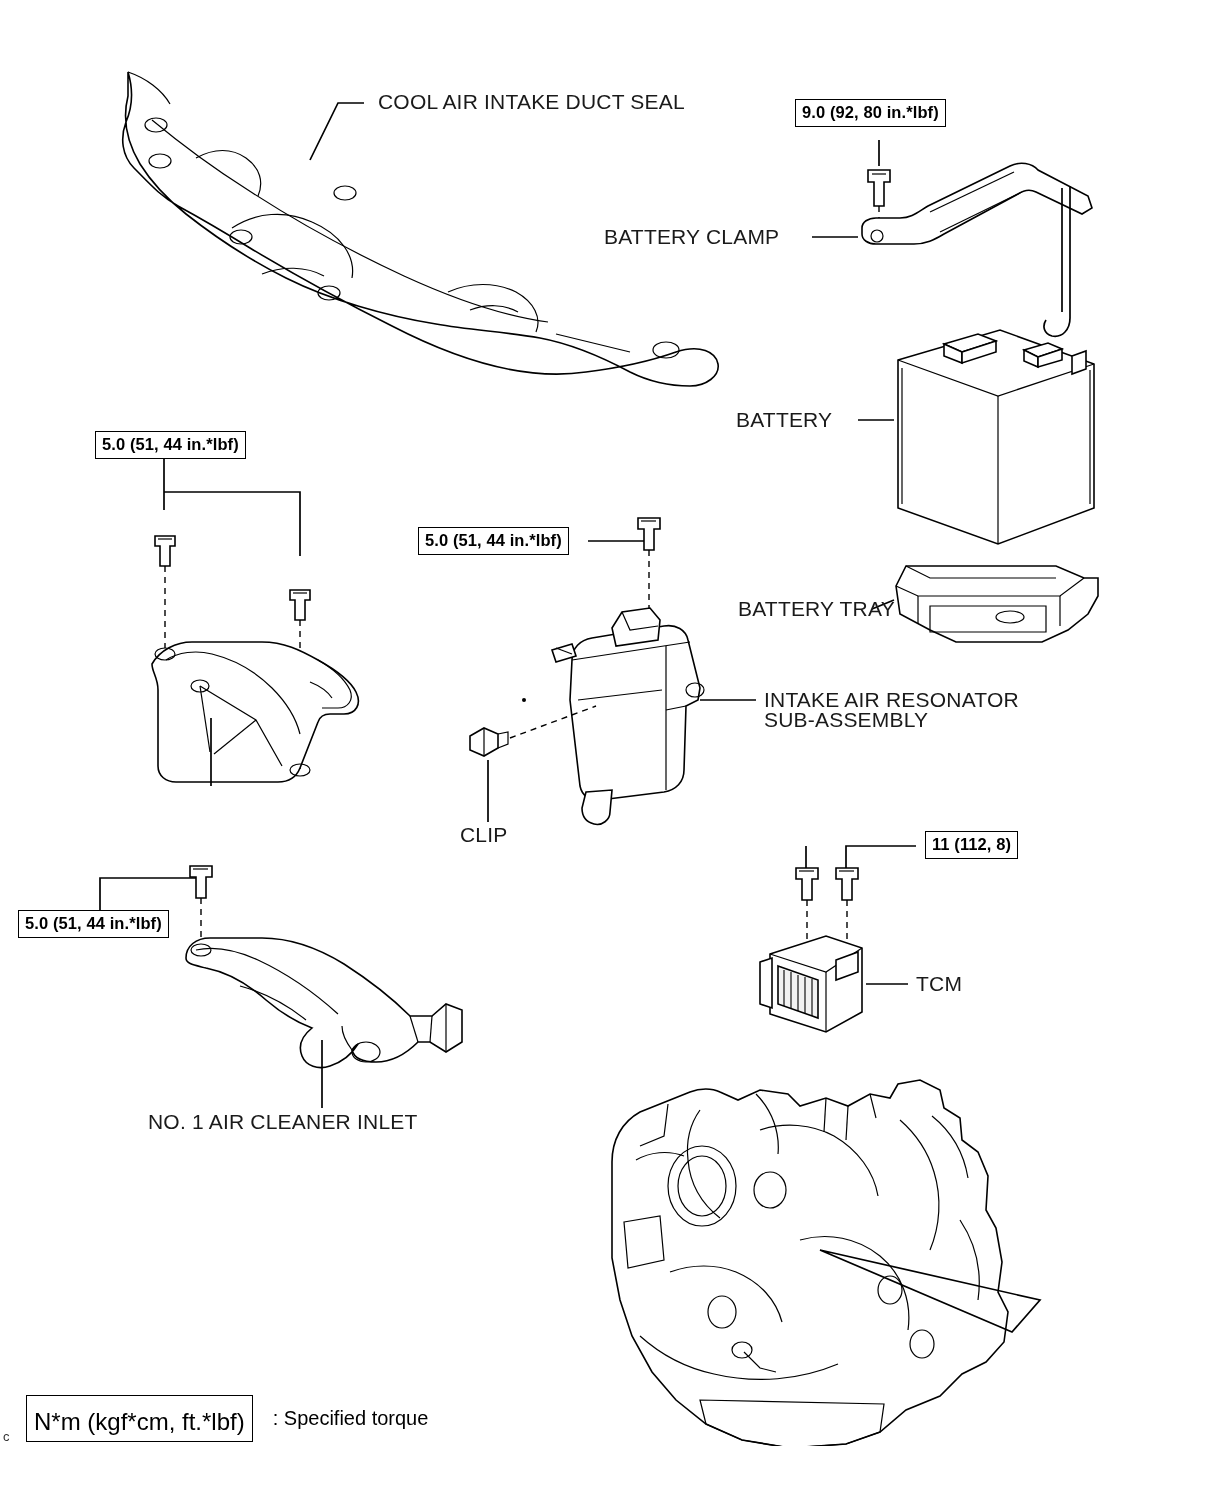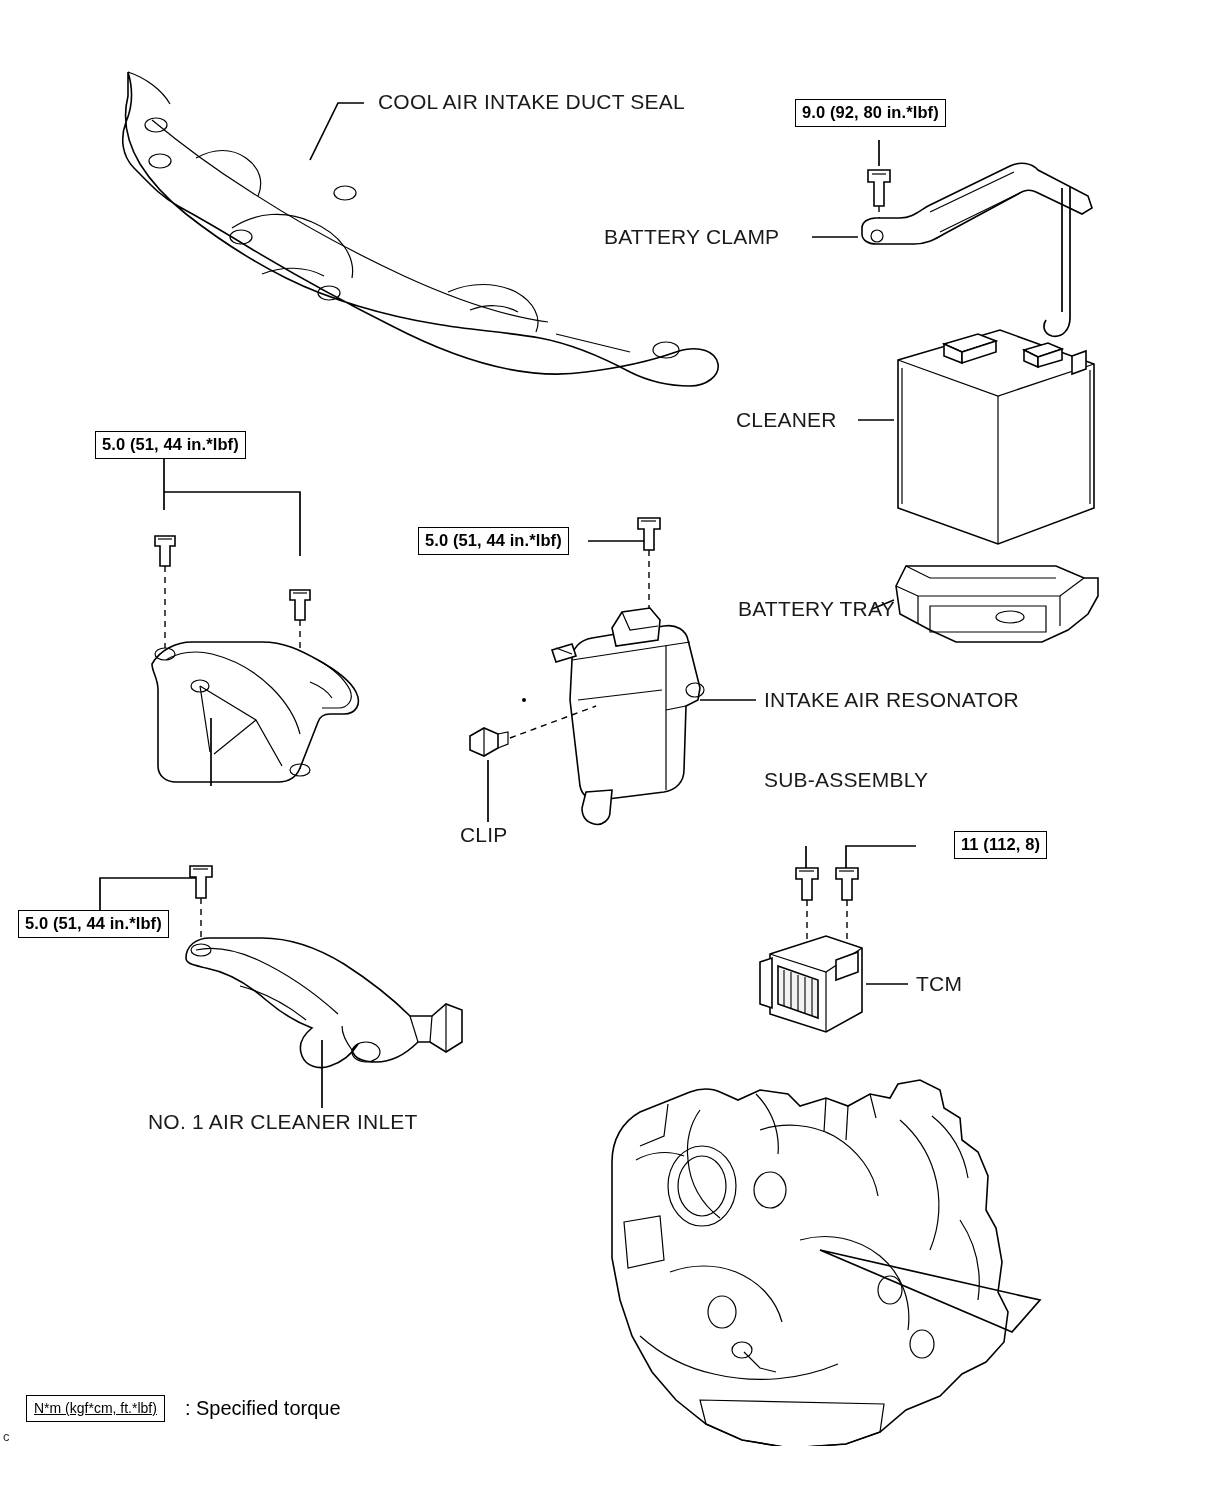--- a/index.html
+++ b/index.html
@@ -37,24 +37,23 @@
   }
   .legend {
     position: absolute;
     display: flex;
     align-items: center;
     font-size: 20px;
     white-space: nowrap;
   }
   .legend .box {
     border: 1.6px solid #000;
-    padding: 4px 7px 5px 7px;
-    font-size: 14px;
+    padding: 12px 7px 5px 7px;
+    font-size: 24px;
     background: #fff;
-    text-decoration: underline;
   }
   .legend .txt {
     margin-left: 20px;
     font-size: 20px;
   }
   .corner-mark {
     position: absolute;
     left: 3px;
     bottom: 2px;
     font-size: 13px;
@@ -313,36 +312,36 @@
     </g>
 
   </svg>
 
   <div class="lbl" style="left:378px; top:90px;">COOL AIR INTAKE DUCT SEAL</div>
 
   <div class="torque" style="left:795px; top:99px;">9.0 (92, 80 in.*lbf)</div>
 
   <div class="lbl" style="left:604px; top:225px;">BATTERY CLAMP</div>
 
-  <div class="lbl" style="left:736px; top:408px;">CLEANER</div>
+  <div class="lbl" style="left:736px; top:408px;">BATTERY</div>
 
   <div class="lbl" style="left:690px; top:597px;margin-left:48px;">BATTERY TRAY</div>
 
   <div class="torque" style="left:95px; top:431px;">5.0 (51, 44 in.*lbf)</div>
 
   <div class="torque" style="left:418px; top:527px;">5.0 (51, 44 in.*lbf)</div>
 
   <div class="lbl" style="left:764px; top:688px;">INTAKE AIR RESONATOR</div>
 
-  <div class="lbl" style="left:764px; top:768px;">SUB-ASSEMBLY</div>
+  <div class="lbl" style="left:764px; top:708px;">SUB-ASSEMBLY</div>
 
 
   <div class="lbl" style="left:460px; top:823px;">CLIP</div>
 
-  <div class="torque" style="left:954px; top:831px;">11 (112, 8)</div>
+  <div class="torque" style="left:925px; top:831px;">11 (112, 8)</div>
 
   <div class="torque" style="left:18px; top:910px;">5.0 (51, 44 in.*lbf)</div>
 
   <div class="lbl" style="left:916px; top:972px;">TCM</div>
 
   <div class="lbl" style="left:148px; top:1110px;">NO. 1 AIR CLEANER INLET</div>
 
   <div class="legend" style="left:26px; top:1395px;">
     <span class="box">N*m (kgf*cm, ft.*lbf)</span>
     <span class="txt">: Specified torque</span>

